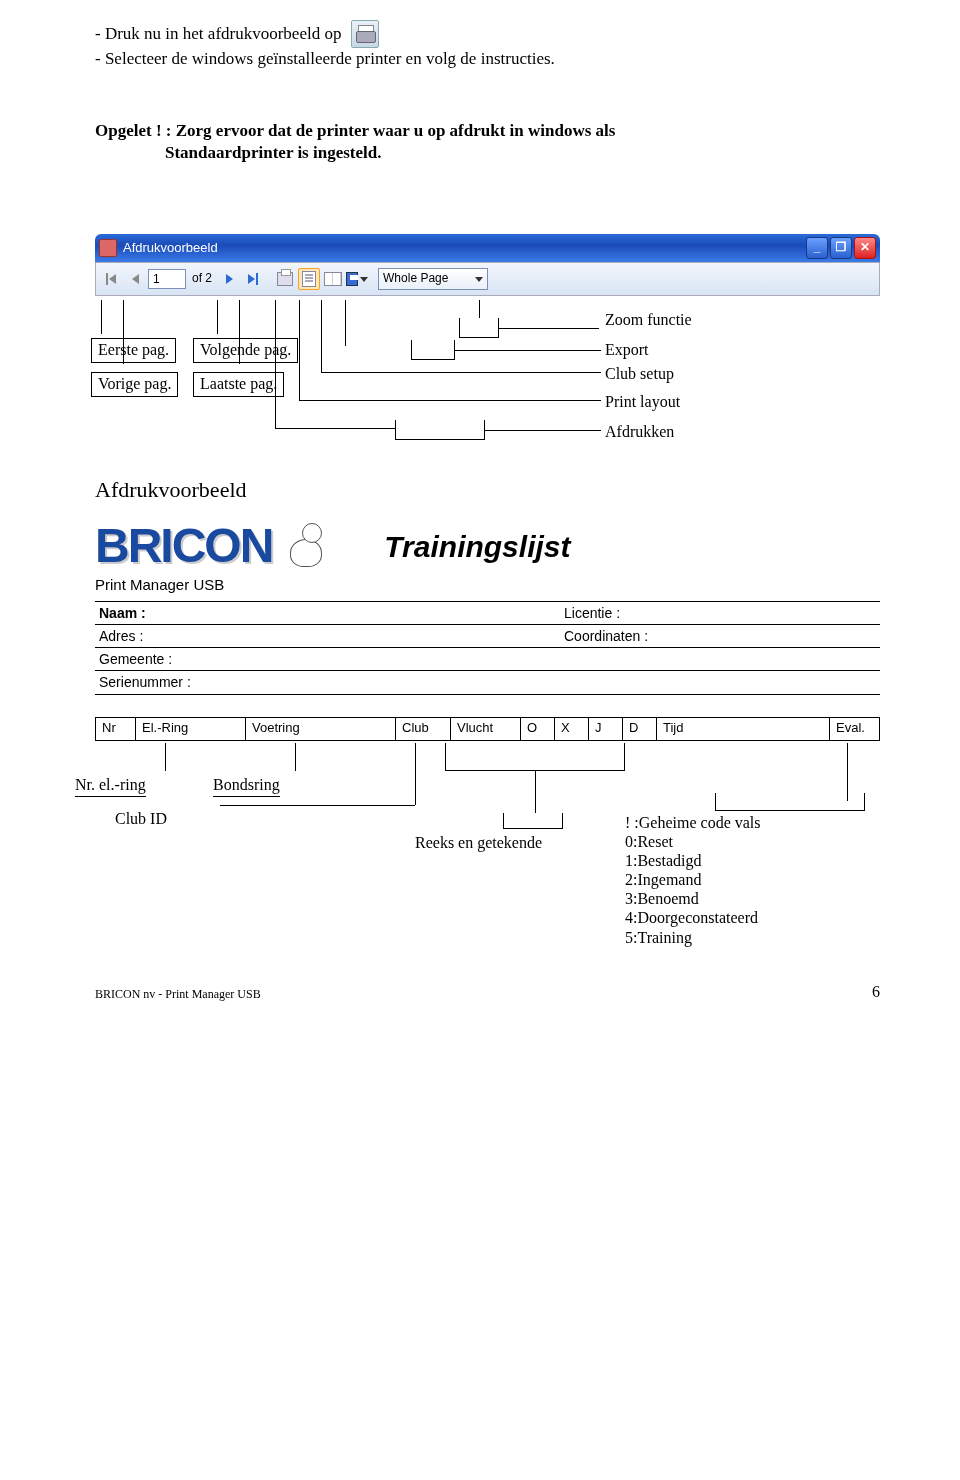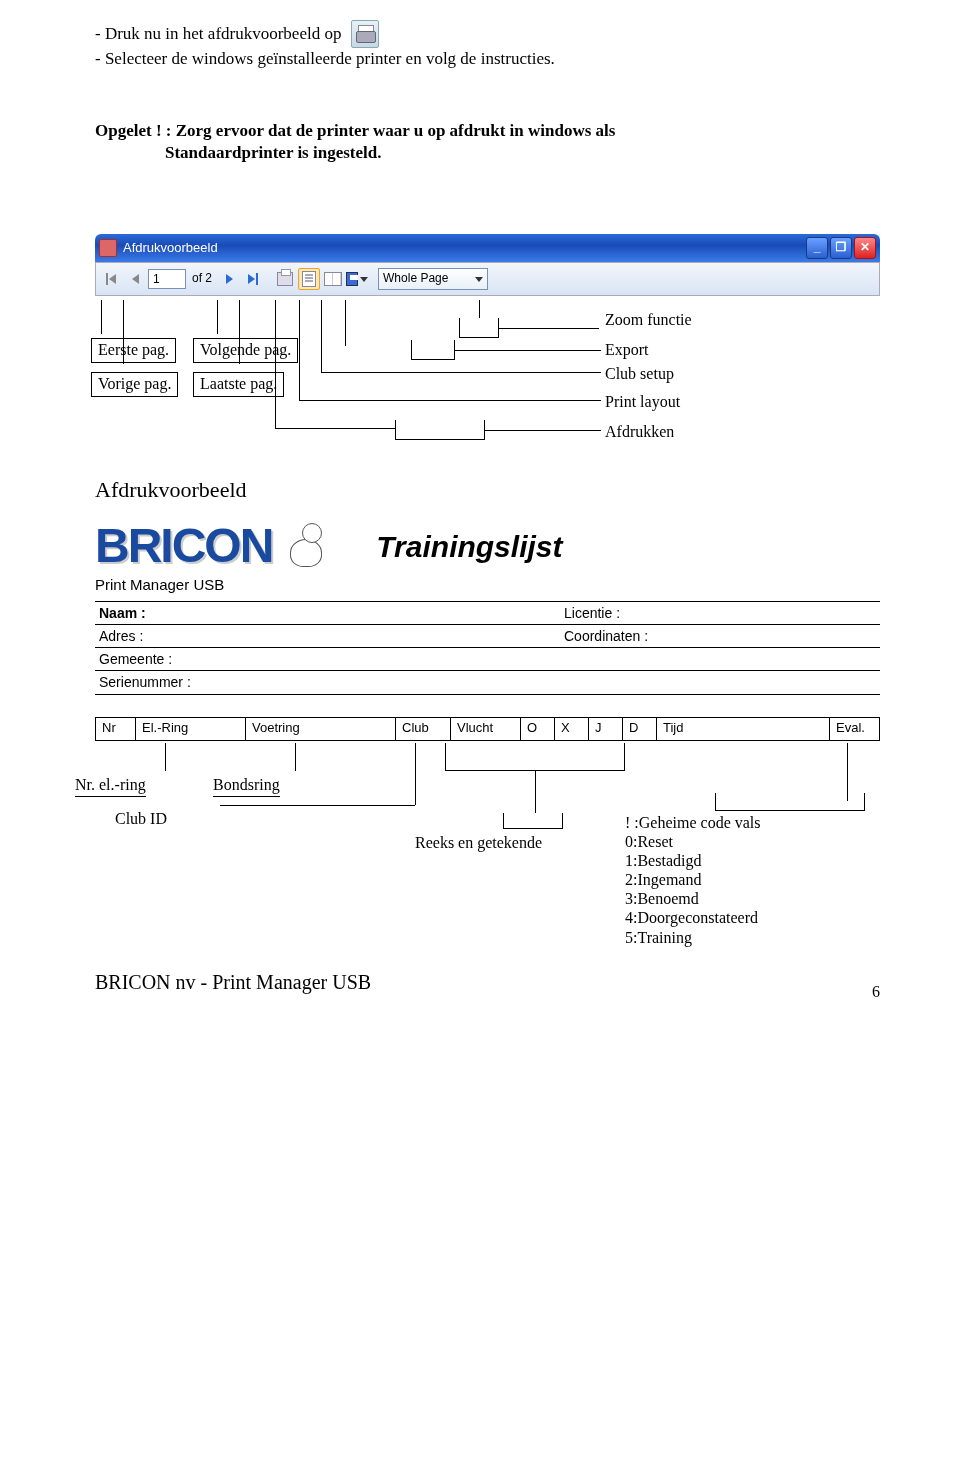--- a/index.html
+++ b/index.html
@@ -150,21 +150,21 @@
   .duck {
     width: 48px; height: 54px; position:relative;
   }
   .duck::before{content:"";position:absolute;bottom:6px;left:6px;width:30px;height:26px;background:#fff;border:1px solid #555;border-radius:60% 60% 50% 50%;}
   .duck::after{content:"";position:absolute;top:4px;left:18px;width:18px;height:18px;background:#fff;border:1px solid #555;border-radius:50%;}
   .trainings-title {
     font-family: Arial, sans-serif;
     font-style: italic;
     font-weight: 900;
     font-size: 30px;
-    margin-left: 32px;
+    margin-left: 40px;
   }
   .sub-pm { font-family: Arial, sans-serif; font-size: 15px; margin-top:-2px; margin-bottom:6px;}
 
   .info-table {
     border-top: 1.5px solid #000;
     border-bottom: 1.5px solid #000;
     font-family: Arial, sans-serif;
     font-size: 14px;
   }
   .info-row { display:flex; }
@@ -187,23 +187,23 @@
   }
   .col-table .ch {
     border-right:1.5px solid #000;
     padding: 2px 6px;
     display:flex; align-items:center;
   }
 
   
   .bottom-anno { position:relative; height: 180px; margin-top: 2px;}
   .footer {
-    position:absolute; bottom:8px; left:0;
+    position:absolute; bottom:0; left:0;
     font-family: "Times New Roman", serif;
-    font-size: 20px;
+    font-size: 12px;
   }
   .footer-right {
     position:absolute; bottom:0; right:0;
     font-family: "Times New Roman", serif;
     font-size: 16px;
   }
   .code-list { line-height: 1.2; }
 </style>
 </head>
 <body>

